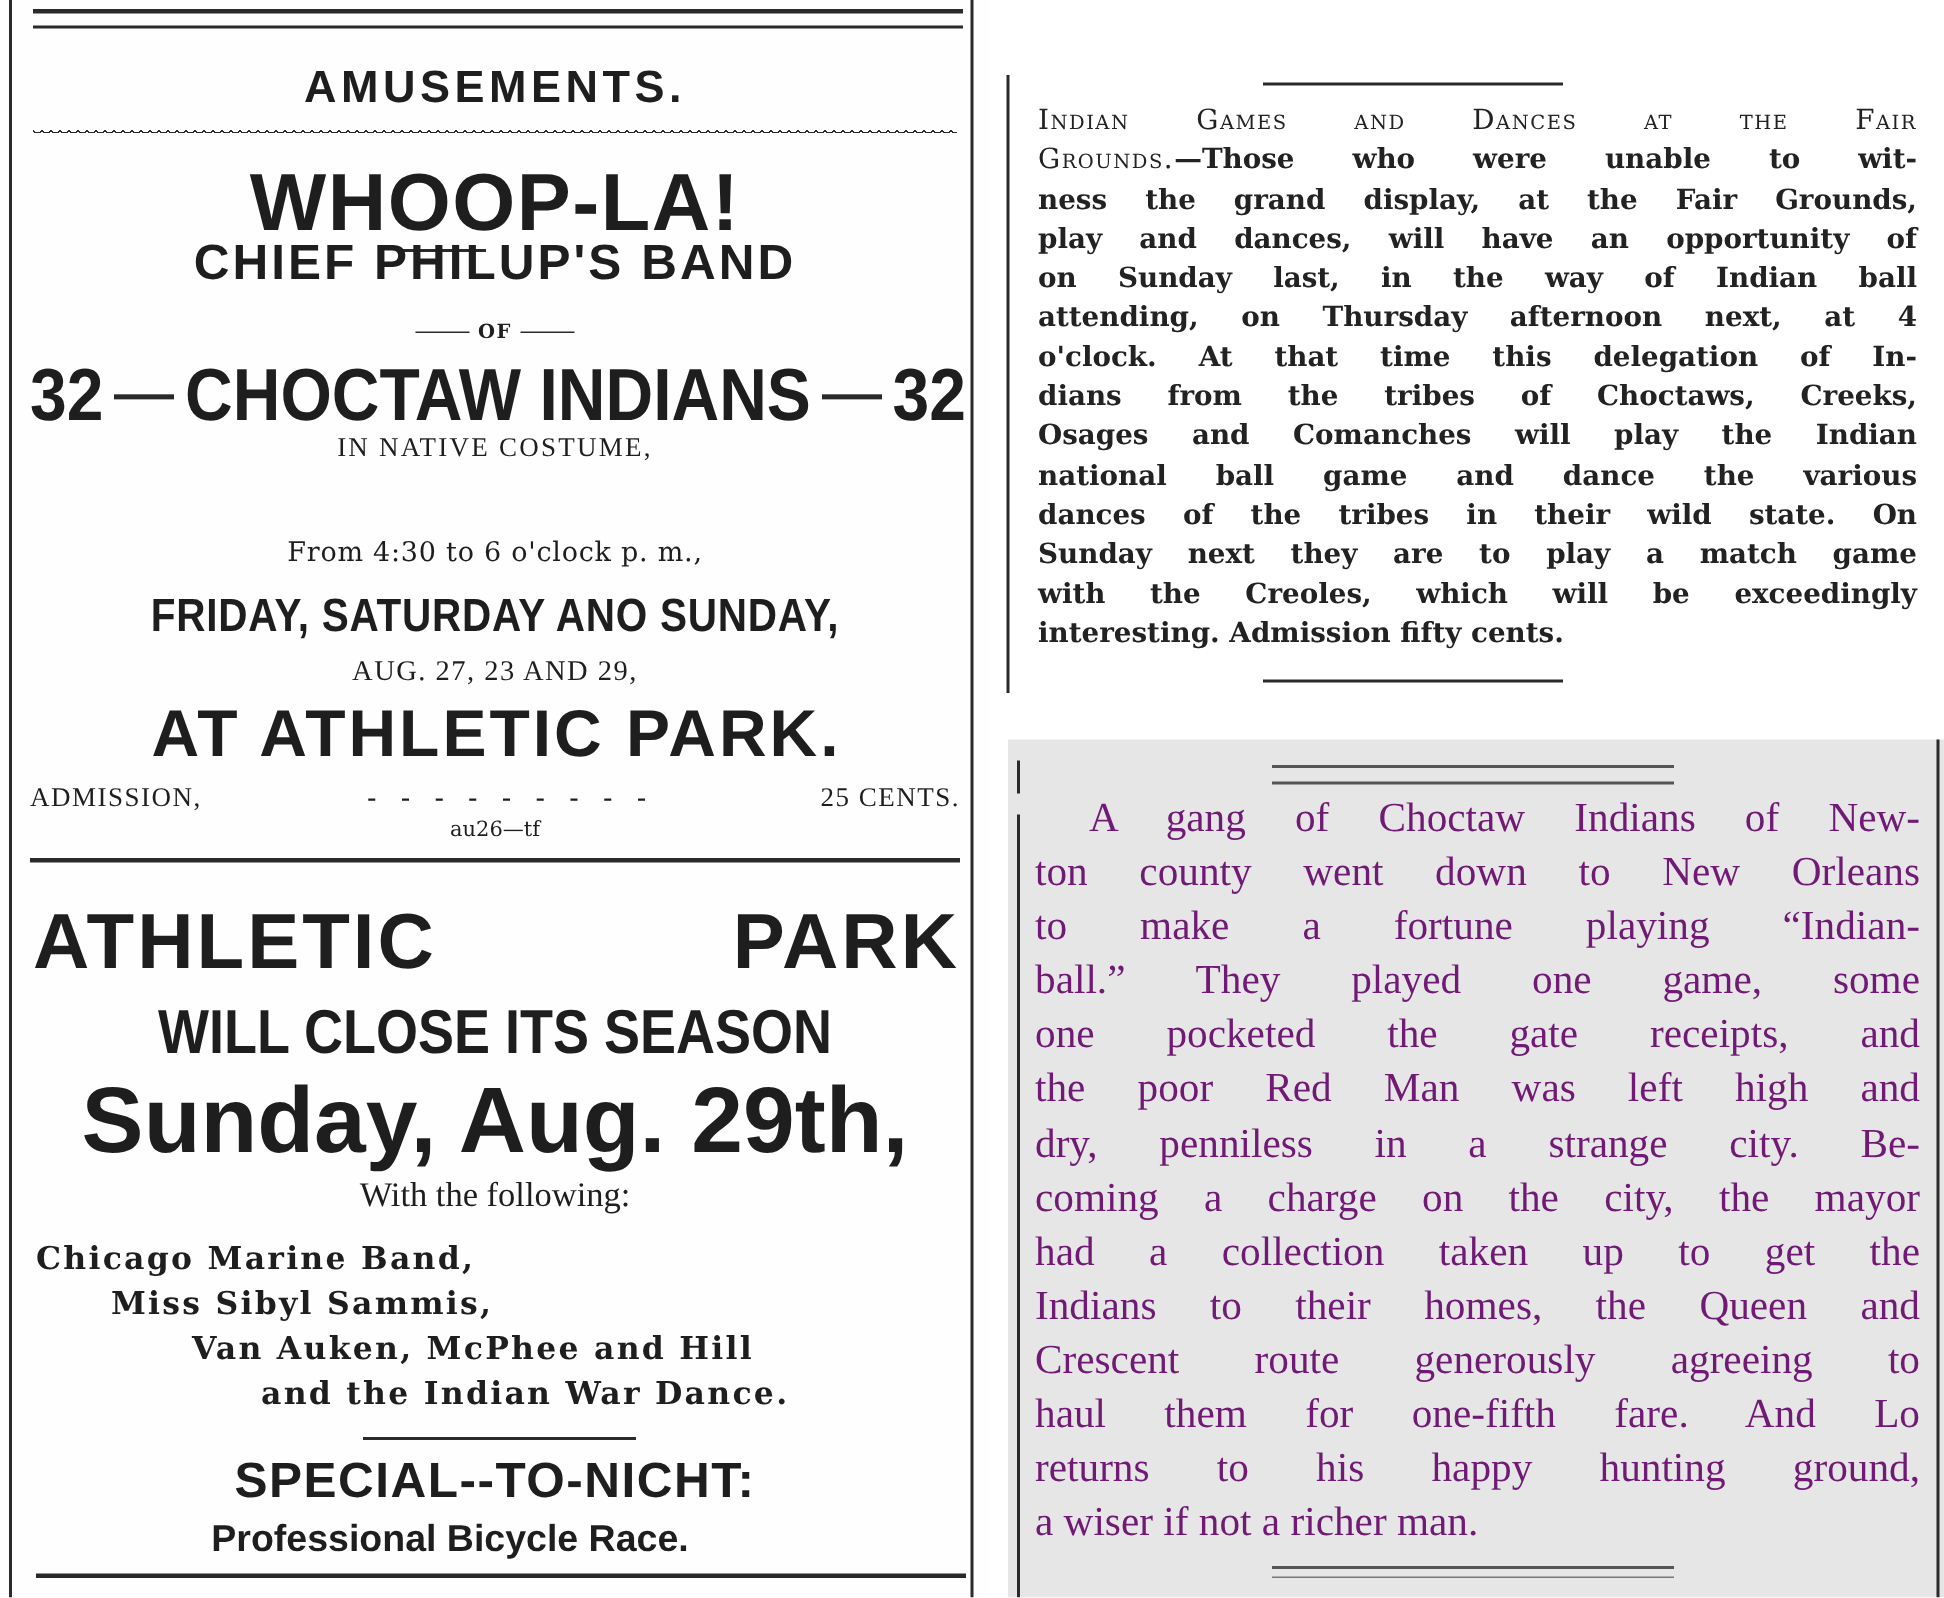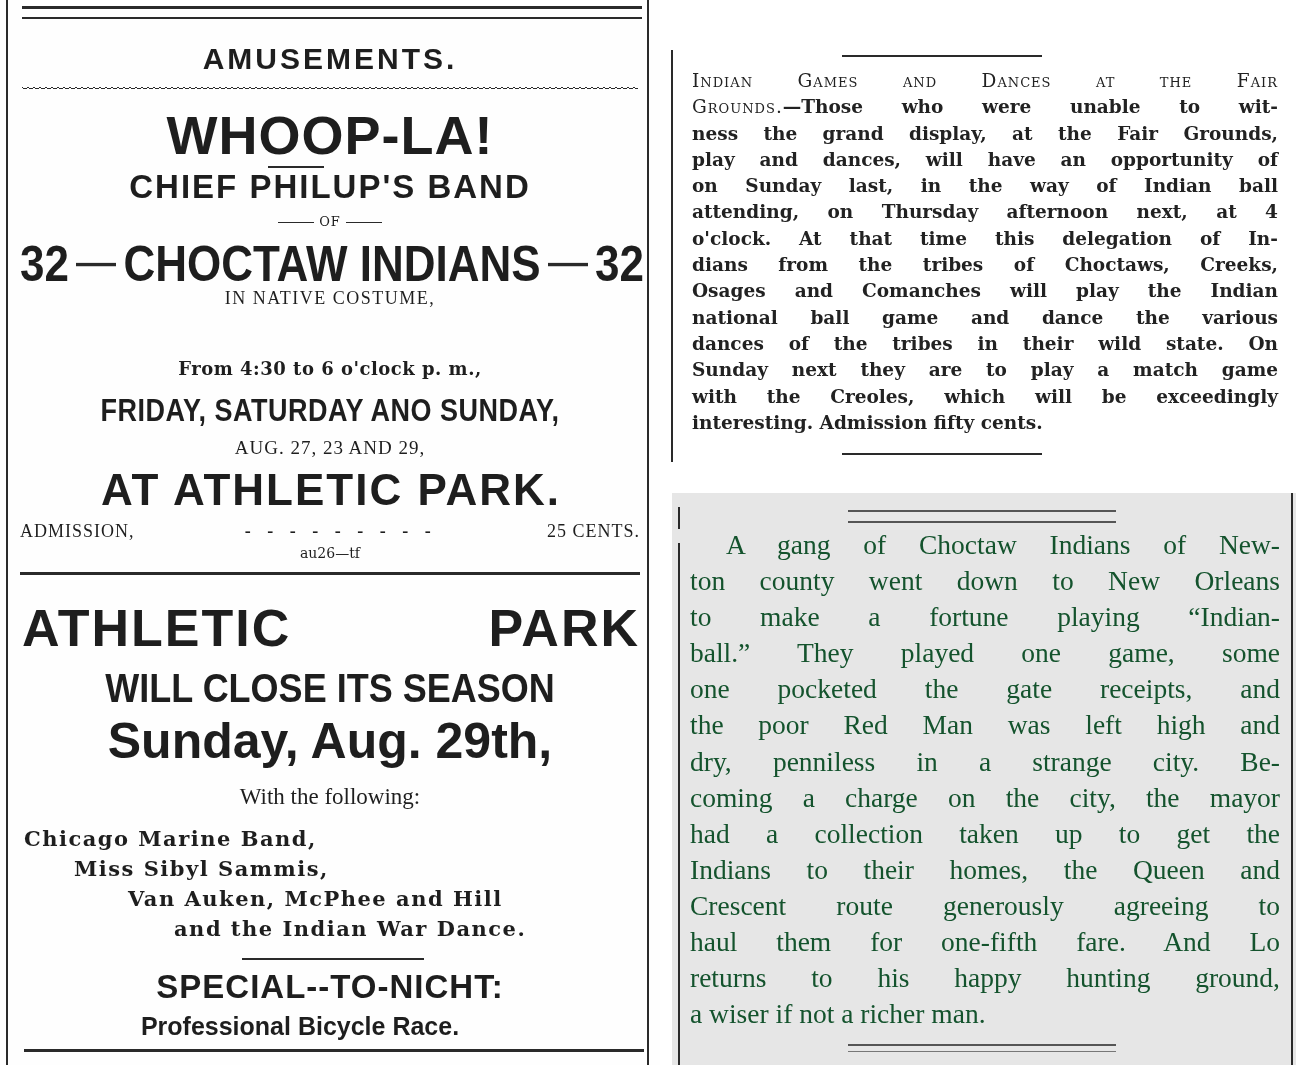--- a/index.html
+++ b/index.html
@@ -21,48 +21,48 @@
       position: absolute; height: 6px;
       background:
         radial-gradient(circle at 3px -1px, transparent 3px, #2a2a2a 3px, #2a2a2a 4px, transparent 4px) 0 0 / 6px 6px repeat-x;
     }
     .line-c {
       position: absolute; left: 20px; width: 620px; text-align: center; white-space: nowrap;
     }
     .sans-heavy { font-family: Liberation Sans, sans-serif; font-weight: bold; }
     .sans-cond { font-family: "Liberation Sans", sans-serif; font-weight: bold; }
     .serif { font-family: "DejaVu Serif", serif; }
-    .serif-b { font-family: "DejaVu Serif", serif; font-weight: normal; }
+    .serif-b { font-family: "DejaVu Serif", serif; font-weight: bold; }
     .lib-serif { font-family: "Liberation Serif", serif; }
 
     #amusements-title { top: 42px; font-size: 30px; letter-spacing: 3px; }
     #whoopla { top: 104px; font-size: 54px; letter-spacing: 1px; }
-    #chief-band { top: 168px; font-size: 33px; letter-spacing: 2px; }
+    #chief-band { top: 156px; font-size: 33px; letter-spacing: 2px; }
     #of-word { top: 214px; font-size: 13px; letter-spacing: 1px; }
     #choctaw-row {
       top: 236px; left: 20px; width: 624px; font-size: 44px;
       display: flex; justify-content: space-between; align-items: center;
       transform: scaleY(1.12); transform-origin: top;
     }
     #choctaw-row span { white-space: nowrap; }
     #native-costume { top: 288px; font-size: 18px; letter-spacing: 1.5px; }
     #will-play { top: 322px; font-size: 18px; letter-spacing: 1.5px; }
-    #from-time { top: 358px; font-size: 18px; font-weight: bold; letter-spacing: 0.5px; }
+    #from-time { top: 358px; font-size: 18px; font-weight: normal; letter-spacing: 0.5px; }
     #days { top: 393px; font-size: 27px; transform: scaleY(1.15); transform-origin: top; letter-spacing: 0.5px; }
     #aug-dates { top: 437px; font-size: 19px; letter-spacing: 1px; }
     #at-park { top: 465px; font-size: 44px; letter-spacing: 2px; left: 18px; width: 626px; }
     #admission-row {
       position: absolute; top: 521px; left: 20px; width: 620px;
       display: flex; justify-content: space-between; font-size: 18px; letter-spacing: 1px;
     }
     #au26 { top: 545px; font-size: 14px; left: 20px; width: 620px; }
     #ap-title { top: 598px; font-size: 52px; left: 18px; width: 626px; letter-spacing: 2px;
       display:flex; justify-content: space-between; padding: 0 4px; }
     #close-season { top: 664px; font-size: 36px; transform: scaleY(1.15); transform-origin: top; }
-    #sunday-date { top: 712px; font-size: 50px; }
+    #sunday-date { top: 712px; font-size: 62px; }
     #with-following { top: 784px; font-size: 23px; }
     .perf {
       position: absolute; white-space: nowrap; font-family: "DejaVu Serif", serif;
       font-weight: bold; font-size: 21px; letter-spacing: 1.5px;
     }
     #perf-0 { top: 826px; left: 24px; }
     #perf-1 { top: 856px; left: 74px; }
     #perf-2 { top: 886px; left: 128px; }
     #perf-3 { top: 916px; left: 174px; }
     #special { top: 968px; font-size: 33px; letter-spacing: 1px; }
@@ -81,21 +81,21 @@
     .tr-line.last { text-align-last: left; }
     .smallcaps { font-variant: small-caps; font-weight: normal; letter-spacing: 1px; }
 
     
     #br-clip {
       left: 672px; top: 493px; width: 624px; height: 572px; background: #e6e6e6;
     }
     .br-para {
       position: absolute; left: 18px; top: 34px; width: 590px;
       font-family: "Liberation Serif", serif; font-size: 27.5px; line-height: 36.1px;
-      color: #14532d;
+      color: #701a75;
     }
     .br-line { display: block; white-space: nowrap; text-align: justify; text-align-last: justify; height: 36.1px; }
     .br-line.last { text-align-last: left; }
   </style>
 </head>
 <body>
 
 <div class="clip" id="left-clip">
   <div class="vrule" style="left:6px; top:0; width:2px; height:1065px;"></div>
   <div class="vrule" style="left:647px; top:0; width:2px; height:1065px;"></div>

